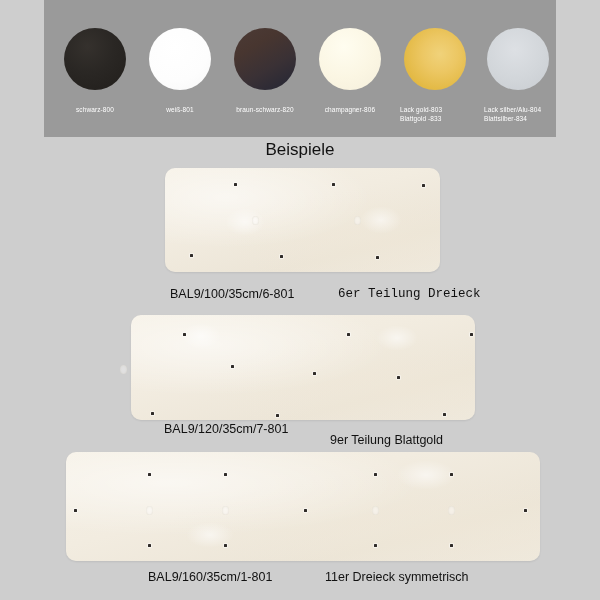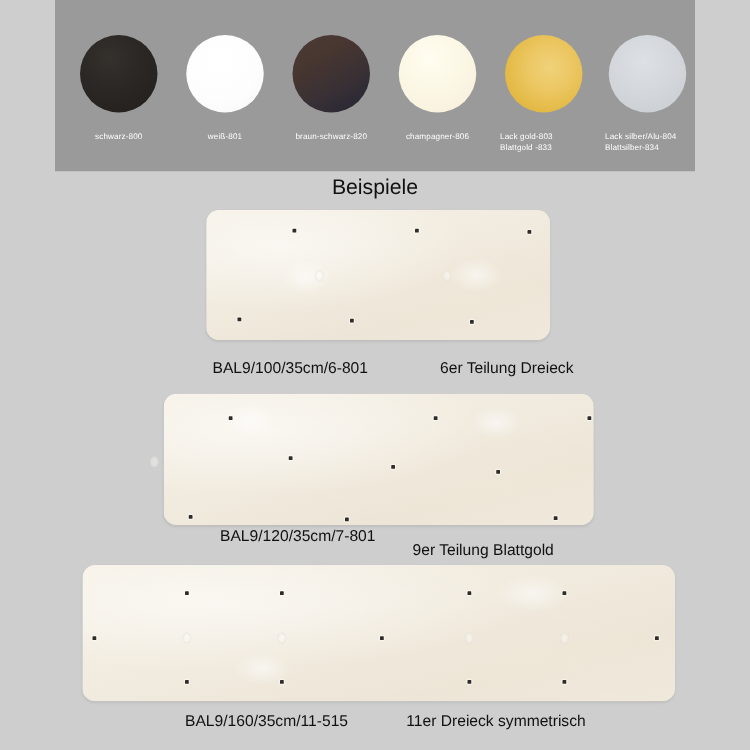--- a/index.html
+++ b/index.html
@@ -150,39 +150,39 @@
 
   <div class="hook" style="left:70px;  top:16px;"></div>
   <div class="hook" style="left:168px; top:16px;"></div>
   <div class="hook" style="left:258px; top:17px;"></div>
   <div class="hook" style="left:26px;  top:87px;"></div>
   <div class="hook" style="left:116px; top:88px;"></div>
   <div class="hook" style="left:212px; top:89px;"></div>
 </div>
 
 <div class="caption" style="left:170px; top:287px;">BAL9/100/35cm/6-801</div>
-<div class="caption" style="left:352px; top:287px;">6er Teilung Dreieck</div>
+<div class="caption" style="left:338px; top:287px;font-family:Liberation Mono, monospace;">6er Teilung Dreieck</div>
 
 <div class="board" id="board-2" style="left:131px; top:315px; width:344px; height:105px;">
   <div class="sheen" style="left:50px; top:8px; width:40px; height:26px;"></div>
   <div class="sheen" style="left:245px; top:10px; width:42px; height:26px;"></div>
   <div class="ghost-hole" style="left:-8px; top:54px;"></div>
 
   <div class="hook" style="left:53px;  top:19px;"></div>
   <div class="hook" style="left:217px; top:19px;"></div>
   <div class="hook" style="left:340px; top:19px;"></div>
   <div class="hook" style="left:101px; top:51px;"></div>
   <div class="hook" style="left:183px; top:58px;"></div>
   <div class="hook" style="left:267px; top:62px;"></div>
   <div class="hook" style="left:21px;  top:98px;"></div>
   <div class="hook" style="left:146px; top:100px;"></div>
   <div class="hook" style="left:313px; top:99px;"></div>
 </div>
 
-<div class="caption" style="left:164px; top:422px;margin-left:12px;">BAL9/120/35cm/7-801</div>
+<div class="caption" style="left:164px; top:422px;">BAL9/120/35cm/7-801</div>
 <div class="caption" style="left:330px; top:433px;">9er Teilung Blattgold</div>
 
 <div class="board" id="board-3" style="left:66px; top:452px; width:474px; height:109px;">
   <div class="sheen" style="left:330px; top:8px; width:60px; height:30px;"></div>
   <div class="sheen" style="left:120px; top:70px; width:48px; height:26px;"></div>
   <div class="ghost-hole" style="left:83px;  top:58px;"></div>
   <div class="ghost-hole" style="left:159px; top:58px;"></div>
   <div class="ghost-hole" style="left:309px; top:58px;"></div>
   <div class="ghost-hole" style="left:385px; top:58px;"></div>
 
@@ -192,14 +192,14 @@
   <div class="hook" style="left:385px; top:22px;"></div>
   <div class="hook" style="left:9px;   top:58px;"></div>
   <div class="hook" style="left:239px; top:58px;"></div>
   <div class="hook" style="left:459px; top:58px;"></div>
   <div class="hook" style="left:83px;  top:93px;"></div>
   <div class="hook" style="left:159px; top:93px;"></div>
   <div class="hook" style="left:309px; top:93px;"></div>
   <div class="hook" style="left:385px; top:93px;"></div>
 </div>
 
-<div class="caption" style="left:148px; top:570px;">BAL9/160/35cm/11-515</div>
+<div class="caption" style="left:148px; top:570px;">BAL9/160/35cm/1-801</div>
 <div class="caption" style="left:325px; top:570px;">11er Dreieck symmetrisch</div>
 
 </body></html>

